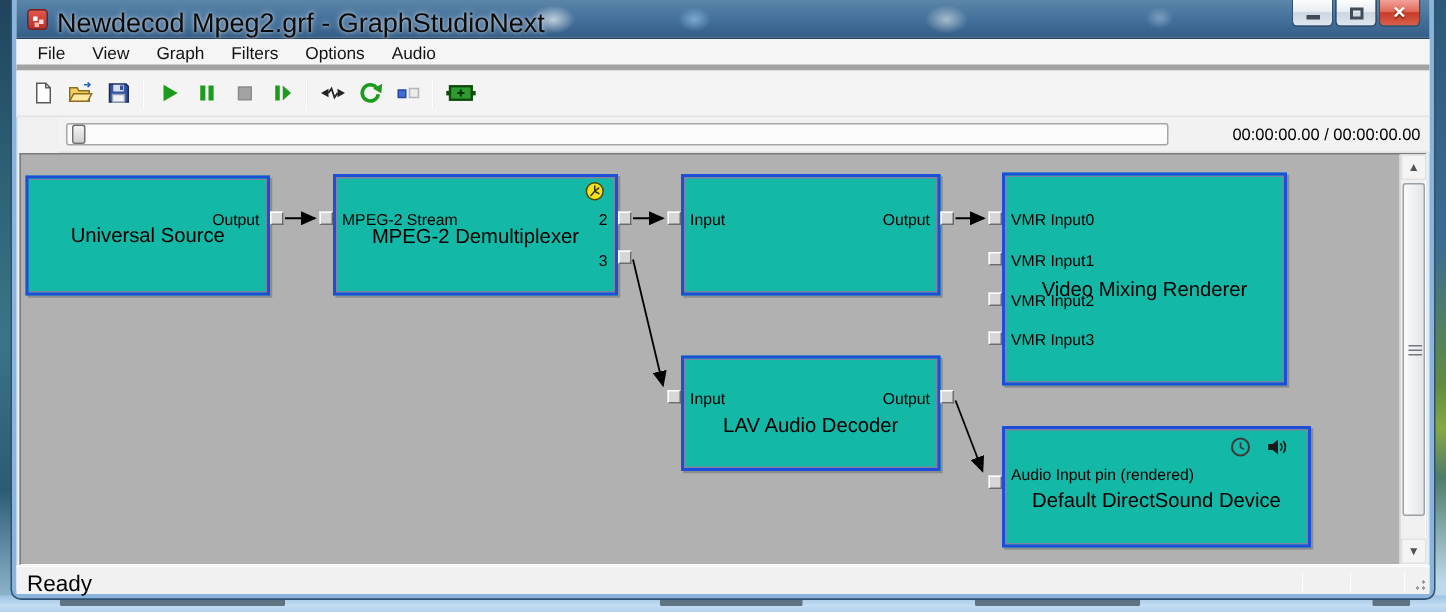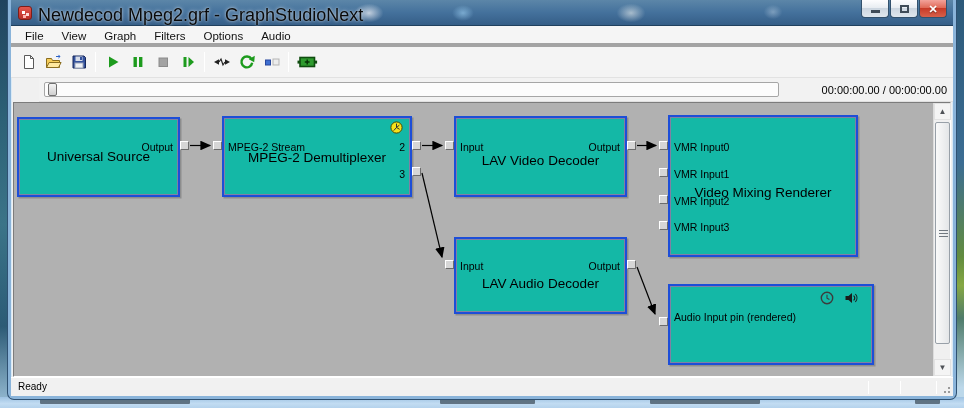--- a/index.html
+++ b/index.html
@@ -85,21 +85,21 @@
   .sbtn { position:absolute; left:0; width:17px; height:17px; background:#f4f4f4; display:flex; align-items:center;
     justify-content:center; font-size:8px; color:#4f5257; border:1px solid #e2e2e2; }
   .sbtn.up { top:0; } .sbtn.down { bottom:0; }
   .sthumb { position:absolute; left:1px; top:19px; width:15px; height:222px;
     background:linear-gradient(90deg,#fafafa,#e4e6e8); border:1px solid #98a0a8; border-radius:2px; }
   .sgrip { position:absolute; left:3px; top:50%; width:9px; height:1px; background:#707880;
     box-shadow:0 -3px 0 #707880, 0 3px 0 #707880; }
 
   
   .statusbar { position:relative; height:19px; background:#f1f1f1; border-top:1px solid #ffffff;
-    font-size:10px; color:#000; }
+    font-size:15px; color:#000; }
   .status-text { position:absolute; left:7px; top:3px; }
   .ssep { position:absolute; top:3px; width:1px; height:13px; background:#d8d8d8; border-right:1px solid #fff; }
   .grip { position:absolute; right:2px; bottom:2px; width:11px; height:11px;
     background:
       radial-gradient(2px 2px at 9px 9px, #9a9a9a 50%, transparent 51%),
       radial-gradient(2px 2px at 9px 5px, #9a9a9a 50%, transparent 51%),
       radial-gradient(2px 2px at 5px 9px, #9a9a9a 50%, transparent 51%); }
 </style>
 </head>
 <body>
@@ -239,39 +239,39 @@
           <div class="fname" style="top:32px;">MPEG-2 Demultiplexer</div>
           <svg class="fbadge" style="right:7px;top:3px;" width="13" height="13">
               <circle cx="6.5" cy="6.5" r="5.6" fill="#f5e11c" stroke="#4a4a00"></circle>
               <path d="M6.5 6.5L6.5 2.6M6.5 6.5L9.6 8.3M6.5 6.5L3.7 9.6M6.5 6.5L9.4 4.1" stroke="#333" stroke-width="1"></path>
             </svg>
         </div>
 
         <div class="fbox" style="left:440px;top:13px;width:173px;height:81px;">
           <div class="plabel pl-left" style="top:23px;">Input</div>
           <div class="plabel pl-right" style="top:23px;">Output</div>
-          <div class="fname" style="top:35px;">LAV Video Decoder</div>
         </div>
 
         <div class="fbox" style="left:654px;top:12px;width:190px;height:142px;">
           <div class="plabel pl-left" style="top:24px;">VMR Input0</div>
           <div class="plabel pl-left" style="top:51px;">VMR Input1</div>
           <div class="plabel pl-left" style="top:78px;">VMR Input2</div>
           <div class="plabel pl-left" style="top:104px;">VMR Input3</div>
           <div class="fname" style="top:68px;">Video Mixing Renderer</div>
         </div>
 
         <div class="fbox" style="left:440px;top:134px;width:173px;height:77px;">
           <div class="plabel pl-left" style="top:21px;">Input</div>
           <div class="plabel pl-right" style="top:21px;">Output</div>
           <div class="fname" style="top:37px;">LAV Audio Decoder</div>
         </div>
 
         <div class="fbox" style="left:654px;top:181px;width:206px;height:81px;padding-left:24px;">
           <div class="plabel pl-left" style="top:25px;">Audio Input pin (rendered)</div>
+          <div class="fname" style="top:40px;">Default DirectSound Device</div>
           <svg class="fbadge" style="right:38px;top:5px;" width="14" height="14">
               <circle cx="7" cy="7" r="5.7" fill="none" stroke="#3c3c3c" stroke-width="1.4"></circle>
               <path d="M7 3.8v3.4l2.4 1.4" fill="none" stroke="#3c3c3c" stroke-width="1.1"></path>
             </svg>
           <svg class="fbadge" style="right:13px;top:5px;" width="15" height="14">
               <polygon points="1.5,5 4.5,5 8,2 8,12 4.5,9 1.5,9" fill="#1a1a1a"></polygon>
               <path d="M9.6 4.6a3.4 3.4 0 0 1 0 4.8M11.4 3a6 6 0 0 1 0 8" fill="none" stroke="#1a1a1a" stroke-width="1.1"></path>
             </svg>
         </div>
 

